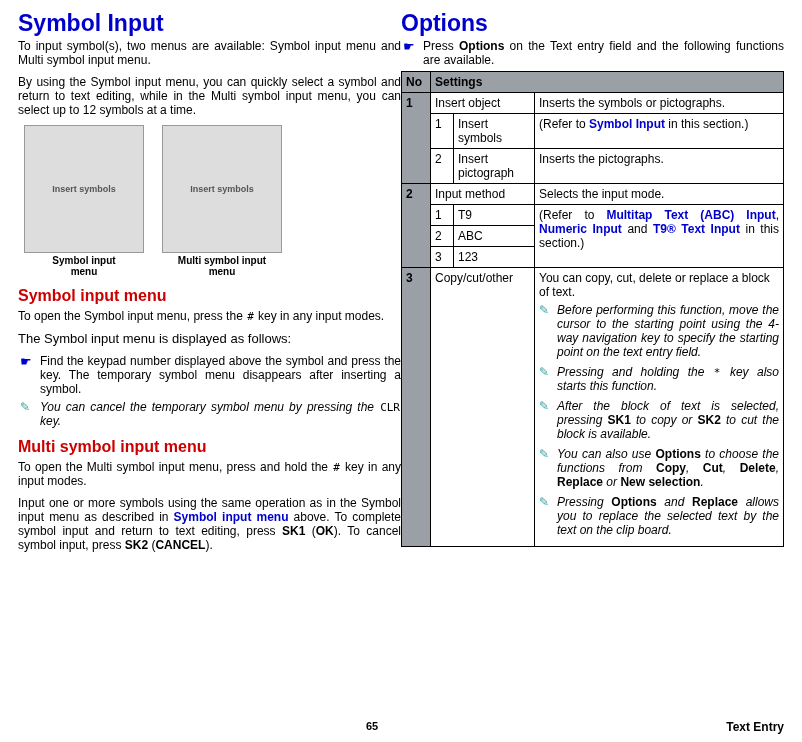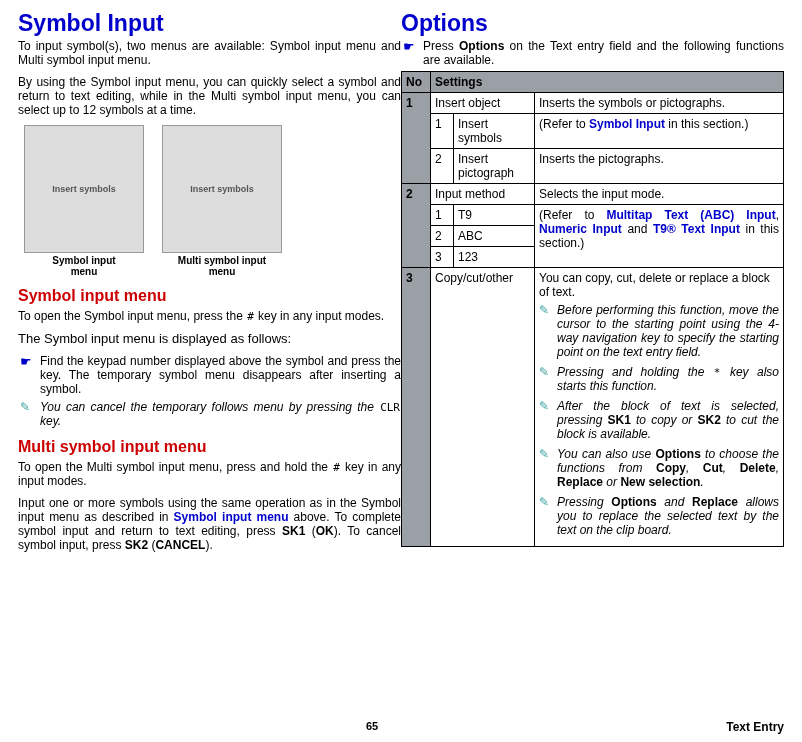--- a/index.html
+++ b/index.html
@@ -58,21 +58,21 @@
 
   <h2 class="red">Symbol input menu</h2>
   <p>
     <span>To open the Symbol input menu, press the </span><span class="keycap">#</span><span> key in any input modes.</span>
   </p>
   <p style="font-size:13px">The Symbol input menu is displayed as follows:</p>
   <ul class="bul">
     <li>Find the keypad number displayed above the symbol and press the key. The temporary symbol menu disappears after inserting a symbol.</li>
   </ul>
   <div class="tip">
-    <span>You can cancel the temporary follows menu by pressing the </span><span class="keycap">CLR</span><span> key.</span>
+    <span>You can cancel the temporary symbol menu by pressing the </span><span class="keycap">CLR</span><span> key.</span>
   </div>
 
   <h2 class="red">Multi symbol input menu</h2>
   <p>
     <span>To open the Multi symbol input menu, press and hold the </span><span class="keycap">#</span><span> key in any input modes.</span>
   </p>
   <p>
     <span>Input one or more symbols using the same operation as in the Symbol input menu as described in </span><span class="blue">Symbol input menu</span><span> above. To complete symbol input and return to text editing, press </span><b>SK1</b><span> (</span><b>OK</b><span>). To cancel symbol input, press </span><b>SK2</b><span> (</span><b>CANCEL</b><span>).</span>
   </p>
 </div>

